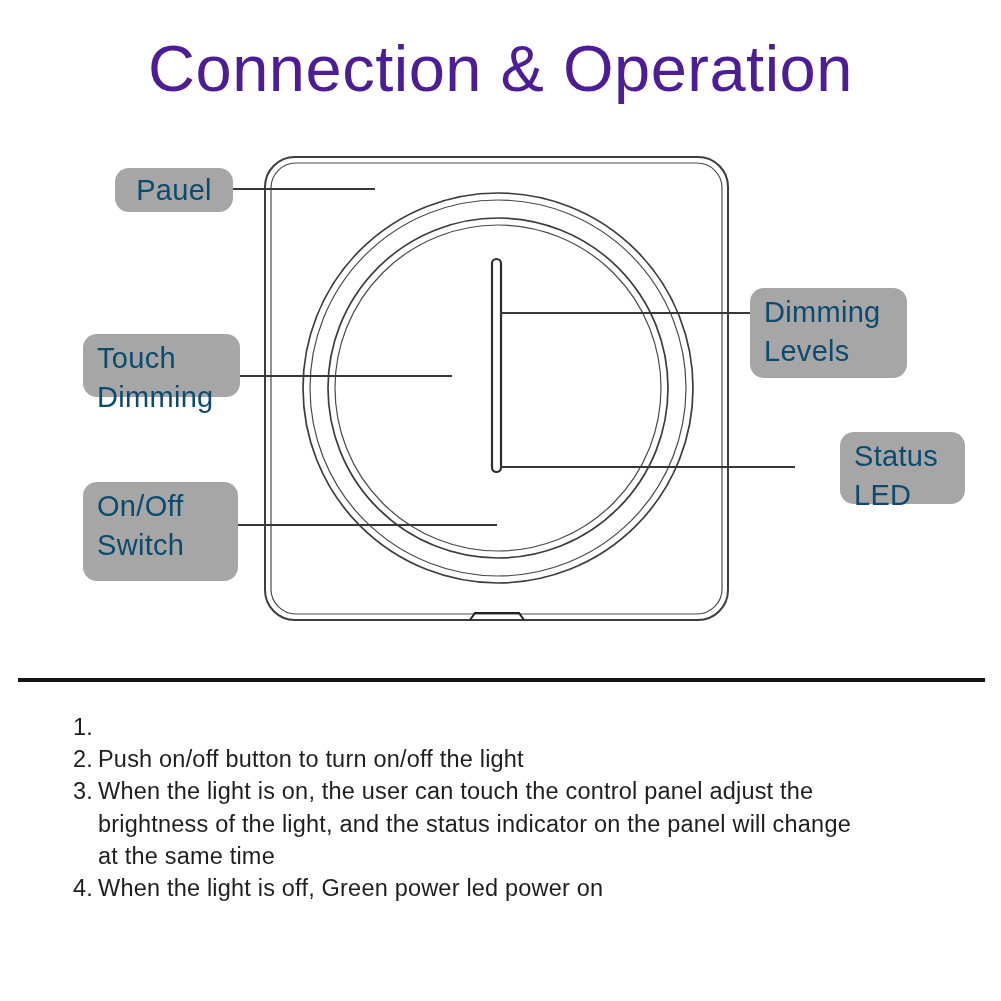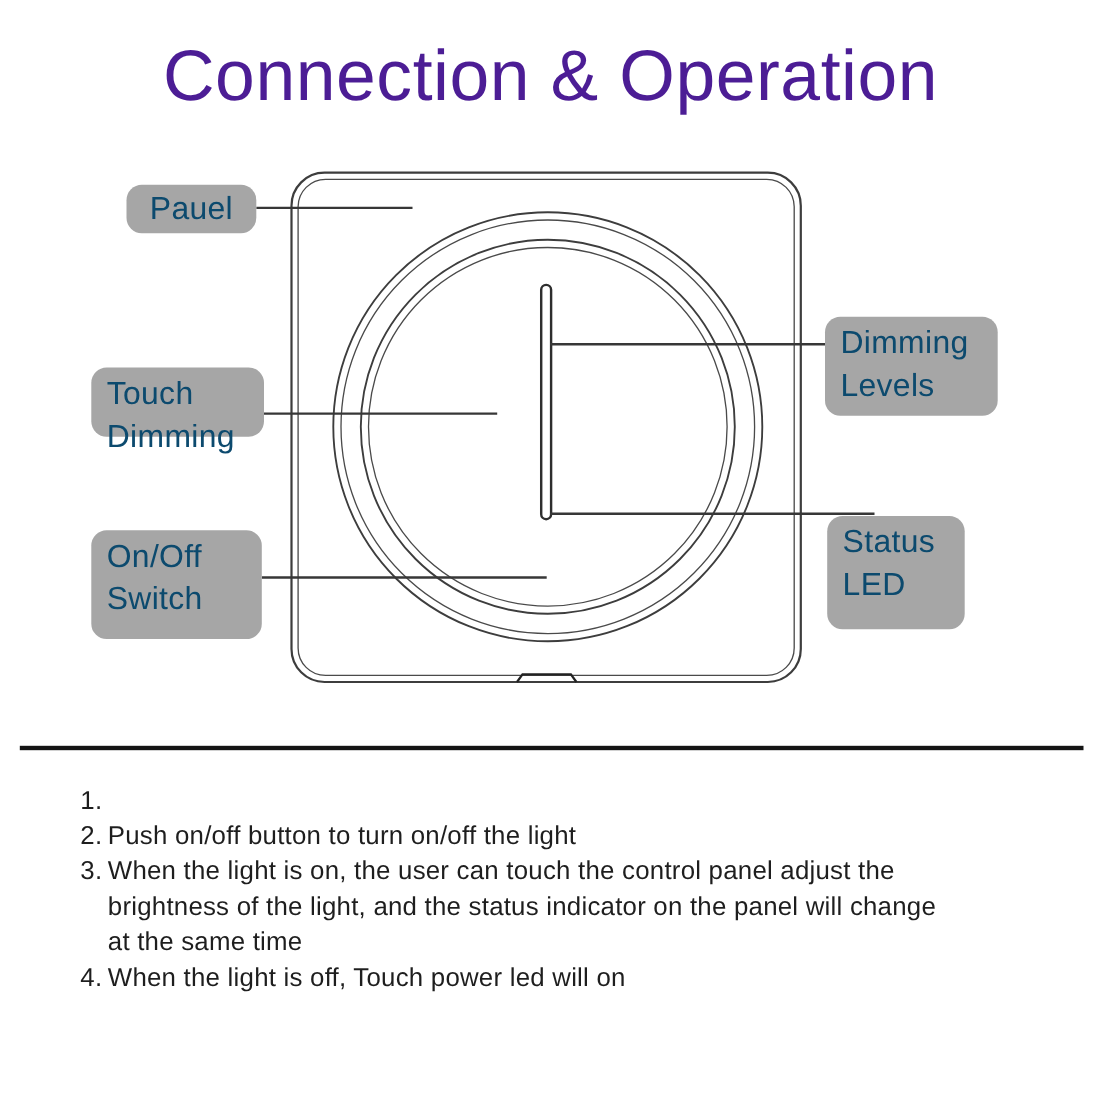--- a/index.html
+++ b/index.html
@@ -43,21 +43,21 @@
     justify-content: center;
     line-height: 1;
   }
   .callout.multi {
     padding: 5px 22px 0 14px;
   }
   .label-pauel   { left: 115px; top: 168px; width: 118px; height: 44px; }
   .label-touch   { left: 83px;  top: 334px; width: 157px; height: 63px; }
   .label-onoff   { left: 83px;  top: 482px; width: 155px; height: 99px; }
   .label-dimlvl  { left: 750px; top: 288px; width: 157px; height: 90px; }
-  .label-status  { left: 752px; top: 432px; width: 125px; height: 103px; margin-top: 37px; }
+  .label-status  { left: 840px; top: 432px; width: 125px; height: 72px; }
   .divider {
     position: absolute;
     left: 18px; top: 678px;
     width: 967px; height: 4px;
     background: #141414;
   }
   .instructions {
     position: absolute;
     left: 73px; top: 711px;
     width: 890px;
@@ -117,15 +117,15 @@
     <span class="txt">Push on/off button to turn on/off the light</span>
   </div>
   <div class="instr">
     <span class="num">3.</span>
     <span class="txt">When the light is on, the user can touch the control panel adjust the
 brightness of the light, and the status indicator on the panel will change
 at the same time</span>
   </div>
   <div class="instr">
     <span class="num">4.</span>
-    <span class="txt">When the light is off, Touch power led will on</span>
+    <span class="txt">When the light is off, Green power led power on</span>
   </div>
 </div>
 
 </body></html>

